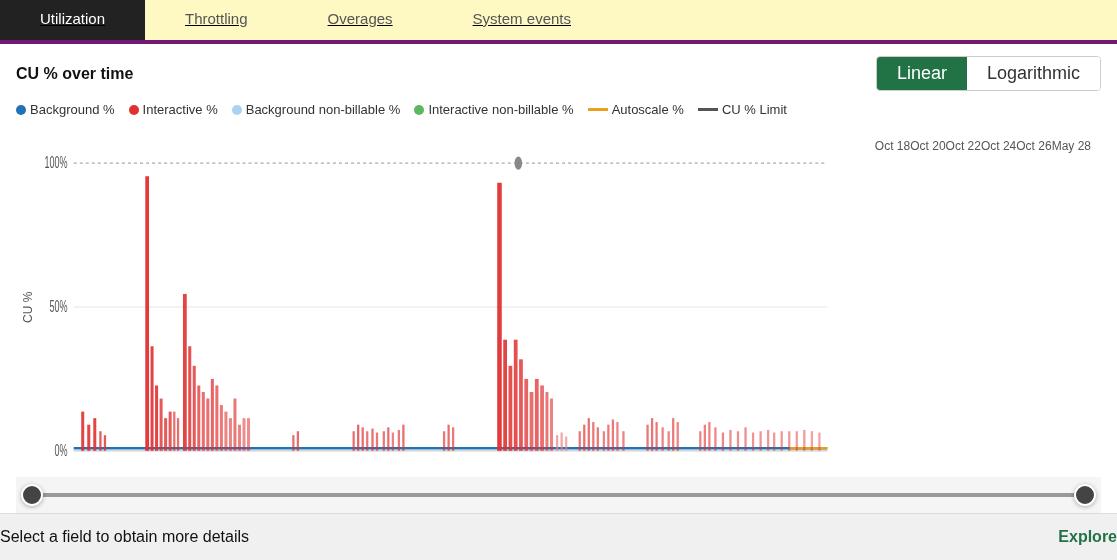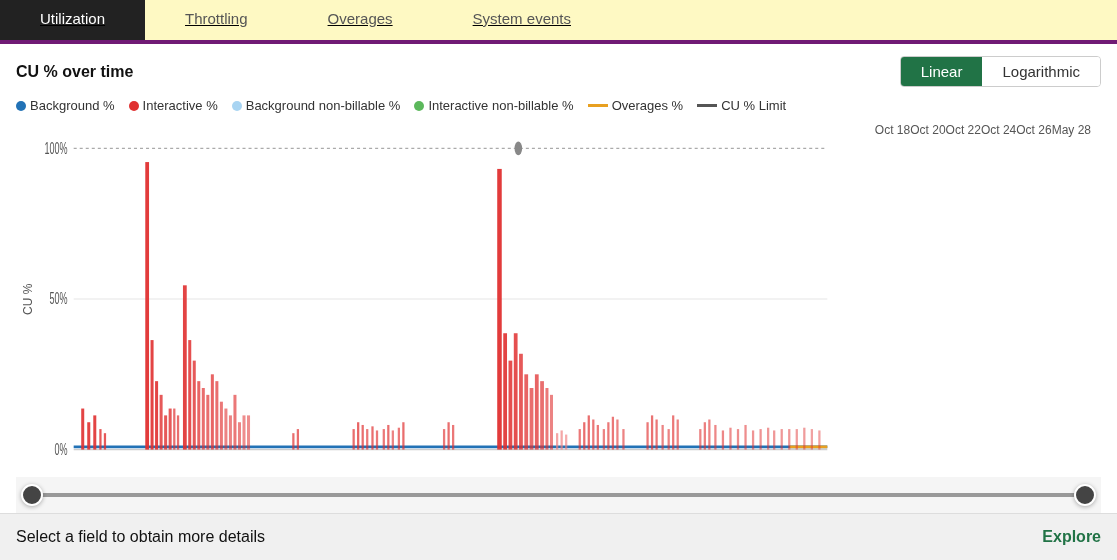--- a/index.html
+++ b/index.html
@@ -59,40 +59,40 @@
       color: #111;
     }
     .scale-buttons {
       display: flex;
       border: 1px solid #ccc;
       border-radius: 4px;
       overflow: hidden;
     }
     .scale-btn {
       padding: 6px 20px;
-      font-size: 15px;
+      font-size: 18px;
       cursor: pointer;
       border: none;
       background: #fff;
       color: #333;
     }
     .scale-btn.active {
       background: #217346;
       color: #fff;
     }
 
     
     .legend {
       display: flex;
       align-items: flex-start;
       flex-wrap: wrap;
       gap: 14px;
       font-size: 13px;
       color: #333;
-      margin-bottom: 8px;
+      margin-bottom: 20px;
     }
     .legend-item {
       display: flex;
       align-items: center;
       gap: 4px;
     }
     .legend-dot {
       width: 10px;
       height: 10px;
       border-radius: 50%;
@@ -189,21 +189,21 @@
       border: 2px solid #fff;
       box-shadow: 0 1px 4px rgba(0,0,0,0.3);
     }
 
     
     .bottom-bar {
       background: #f0f0f0;
       display: flex;
       align-items: center;
       justify-content: space-between;
-      padding: 14px 16px;
+      padding: 14px 0;
       flex-shrink: 0;
       border-top: 1px solid #ddd;
     }
     .bottom-bar-text {
       font-size: 16px;
       color: #111;
     }
     .explore-btn {
       font-size: 16px;
       font-weight: 600;
@@ -245,21 +245,21 @@
     <div class="legend-item">
       <div class="legend-dot" style="background:#A8D4F2;"></div>
       <span>Background non-billable %</span>
     </div>
     <div class="legend-item">
       <div class="legend-dot" style="background:#5CB85C;"></div>
       <span>Interactive non-billable %</span>
     </div>
     <div class="legend-item">
       <div class="legend-line" style="background:#E8A020;"></div>
-      <span>Overages %</span>
+      <span>Autoscale %</span>
     </div>
     <div class="legend-item">
       <div class="legend-line" style="background:#555555;"></div>
       <span>CU % Limit</span>
     </div>
   </div>
 
   <div class="chart-area">
     <div class="y-axis-label">CU %</div>
     <div class="chart-inner">

